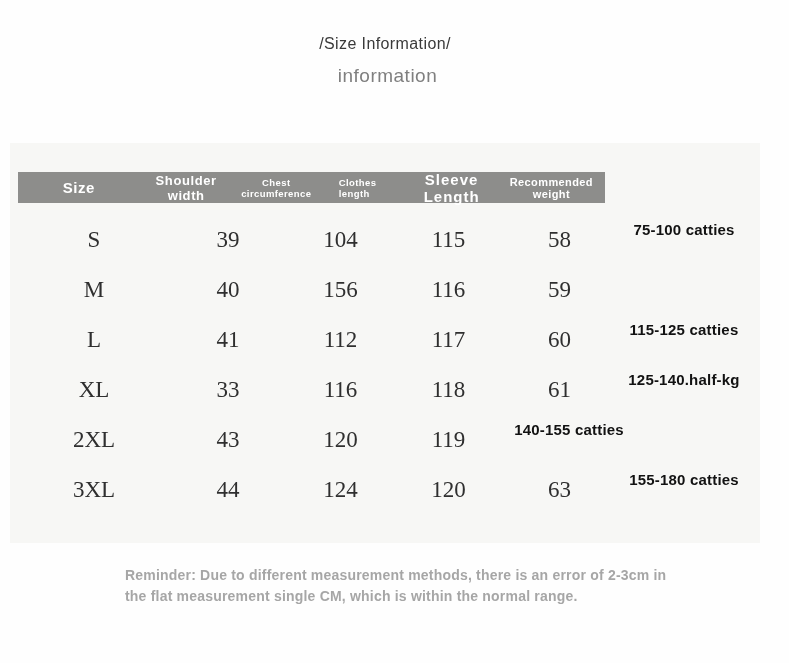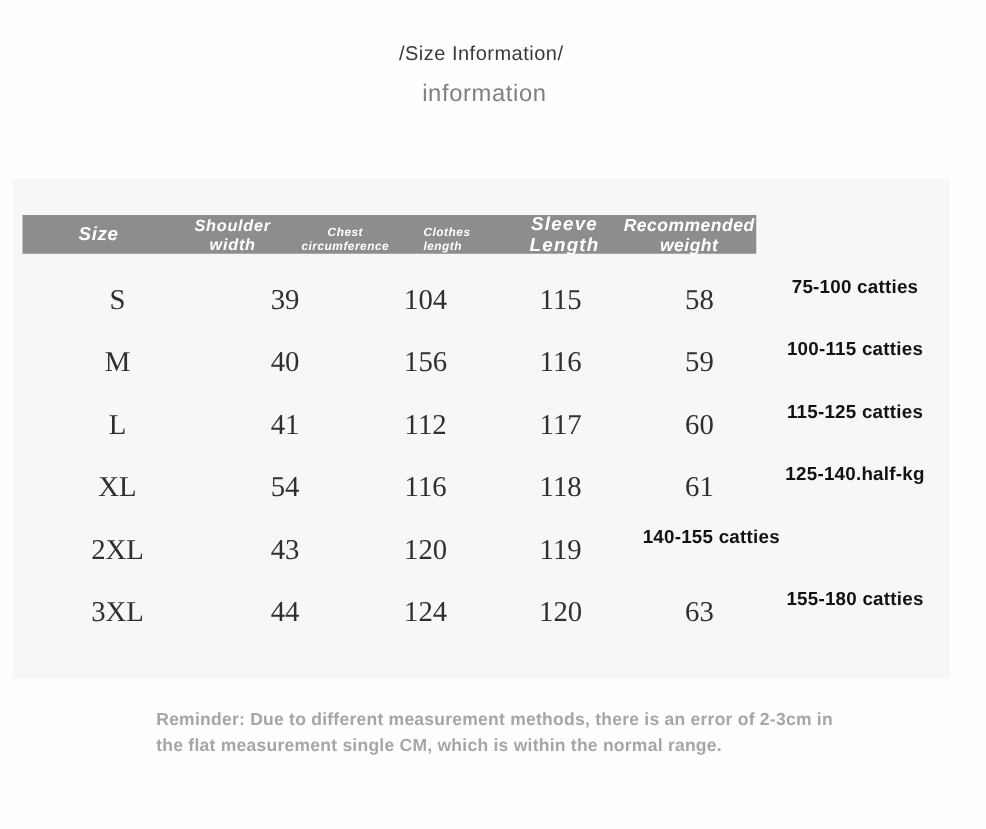--- a/index.html
+++ b/index.html
@@ -31,32 +31,31 @@
     position:absolute;left:10px;top:143px;width:750px;height:400px;
     background:var(--card-bg,#f7f7f5);
   }
 
   
   .table-head{
     position:absolute;left:8px;top:29px;width:587px;height:31px;
     background:var(--header-bar,#8d8d8b);
     display:flex;align-items:center;
     color:#ffffff;
-    font-style:italic;
   }
   .hcell{display:flex;align-items:center;justify-content:center;text-align:center;height:100%;}
   .c1{width:152px;} .c2{width:116px;} .c3{width:109px;}
   .c4{width:107px;} .c5{width:115px;} .c6{width:134px;}
   .h-size{font-size:15px;font-weight:bold;letter-spacing:.5px;}
   .h-shoulder{font-size:13px;font-weight:bold;letter-spacing:.6px;}
-  .h-small{font-size:9.5px;font-weight:bold;line-height:11px;letter-spacing:.4px;align-items:flex-end;}
+  .h-small{font-size:9.5px;font-weight:bold;line-height:11px;letter-spacing:.4px;}
   .h-small .inner{width:78px;}
   .h-small.c4 .inner{width:48px;text-align:left;}
   .h-sleeve{font-size:15px;font-weight:bold;letter-spacing:1px;}
-  .h-weight{font-size:14px;font-weight:bold;letter-spacing:.4px;}
+  .h-weight{font-size:11px;font-weight:bold;letter-spacing:.4px;}
 
   
   .table-body{position:absolute;left:8px;top:60px;width:733px;}
   .trow{display:flex;height:50px;align-items:center;}
   .trow:first-child{margin-top:12px;}
   .dcell{
     display:flex;align-items:center;justify-content:center;text-align:center;
     font-family:"Liberation Serif", serif;
     font-size:23px;color:var(--body-text,#2f2f2f);
   }
@@ -108,35 +107,34 @@
         <div class="dcell c5">58</div>
         <div class="dcell c6 weight">75-100 catties</div>
       </div>
 
       <div class="trow">
         <div class="dcell c1">M</div>
         <div class="dcell c2">40</div>
         <div class="dcell c3">156</div>
         <div class="dcell c4">116</div>
         <div class="dcell c5">59</div>
-        <div class="dcell c6 weight">100-115 catties</div>
       </div>
 
       <div class="trow">
         <div class="dcell c1">L</div>
         <div class="dcell c2">41</div>
         <div class="dcell c3">112</div>
         <div class="dcell c4">117</div>
         <div class="dcell c5">60</div>
         <div class="dcell c6 weight">115-125 catties</div>
       </div>
 
       <div class="trow">
         <div class="dcell c1">XL</div>
-        <div class="dcell c2">54</div>
+        <div class="dcell c2">33</div>
         <div class="dcell c3">116</div>
         <div class="dcell c4">118</div>
         <div class="dcell c5">61</div>
         <div class="dcell c6 weight">125-140.half-kg</div>
       </div>
 
       <div class="trow">
         <div class="dcell c1">2XL</div>
         <div class="dcell c2">43</div>
         <div class="dcell c3">120</div>

